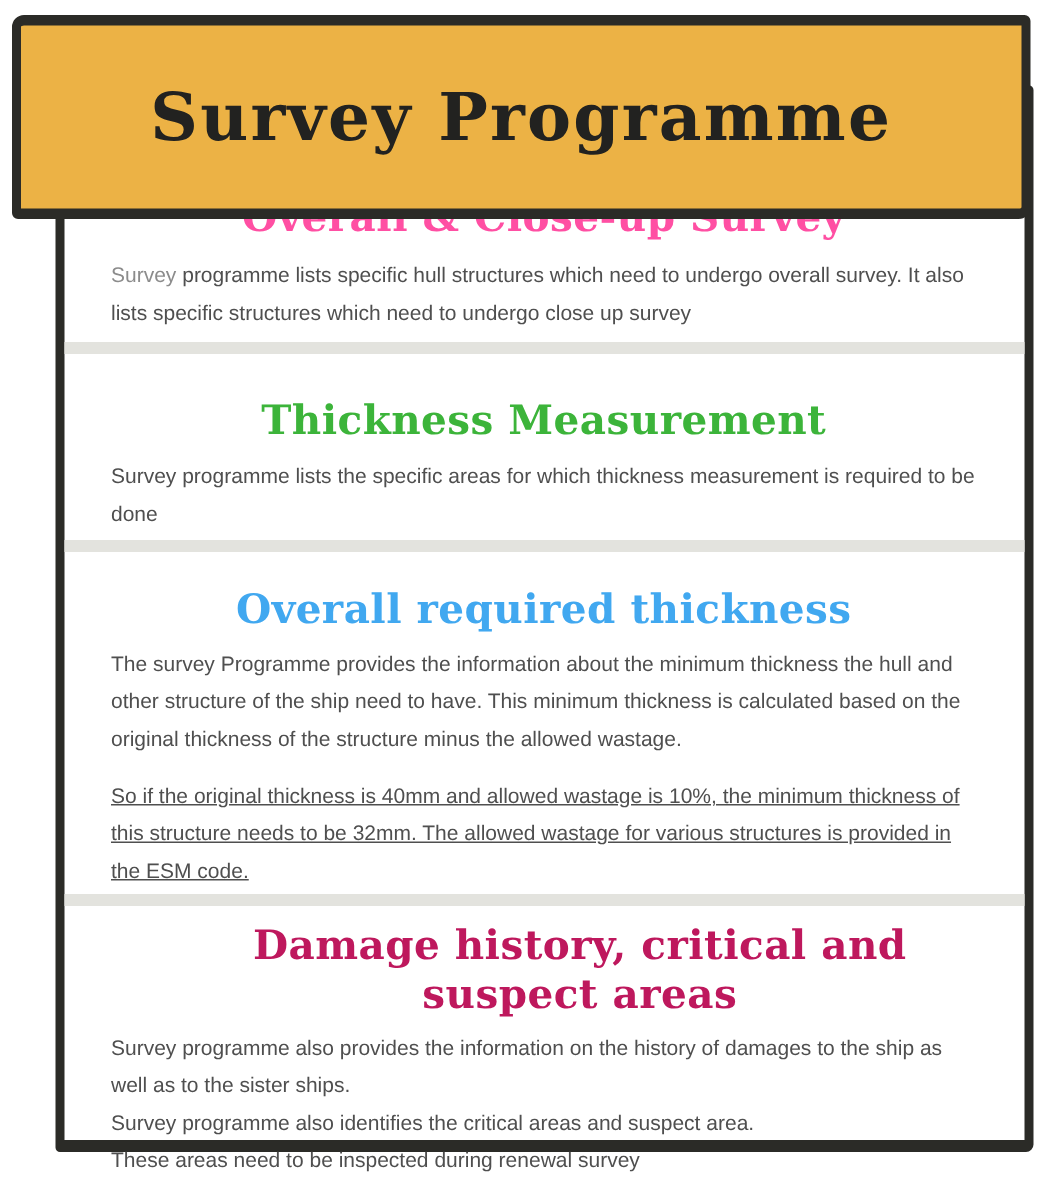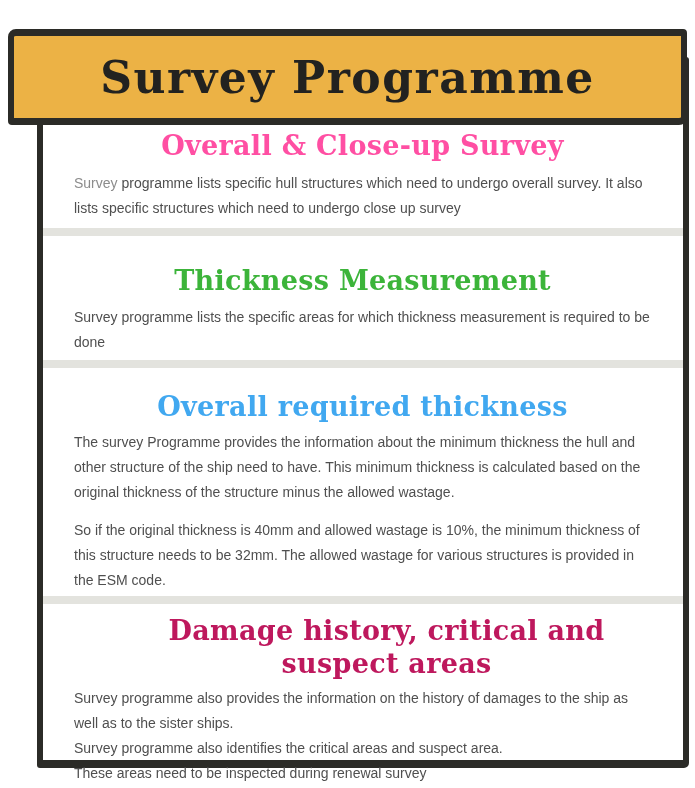--- a/index.html
+++ b/index.html
@@ -27,31 +27,30 @@
     border: 6px solid #2b2b27;
     border-bottom-width: 8px;
     border-radius: 6px 3px 5px 3px;
   }
   
   .banner {
     position: absolute;
     left: 8px;
     top: 10px;
     width: 679px;
-    height: 96px;
+    height: 136px;
     box-sizing: border-box;
     background: #ecb245;
     border: 6px solid #2b2b27;
     border-top-width: 7px;
     border-bottom-width: 7px;
     border-radius: 8px 4px 8px 4px;
     display: flex;
     align-items: center;
     justify-content: center;
-    margin-top: 19px;
   }
   .banner h1 {
     margin: 0;
     font-family: "DejaVu Serif", "Liberation Serif", serif;
     font-weight: 700;
     font-size: 44px;
     letter-spacing: 1.5px;
     color: #222220;
   }
   .section {
@@ -76,21 +75,21 @@
   }
   .lead {
     color: #8c8c8c;
   }
   .s1 { padding-top: 66px; padding-bottom: 7px; }
   .s1 p { margin-top: 9px; }
   .s2 { padding-top: 28px; padding-bottom: 5px; }
   .s2 p { margin-top: 8px; }
   .s3 { padding-top: 22px; padding-bottom: 3px; }
   .s3 p { margin-top: 7px; }
-  .s3 p + p { margin-top: 13px; }
+  .s3 p + p { margin-top: 13px; text-decoration: underline; }
   .s4 { padding-top: 10px; padding-bottom: 0; }
   .s4 p { margin-top: 6px; }
   .s4 p + p { margin-top: 0; }
   .divider {
     height: 8px;
     background: #e3e3de;
   }
 </style>
 </head>
 <body>

